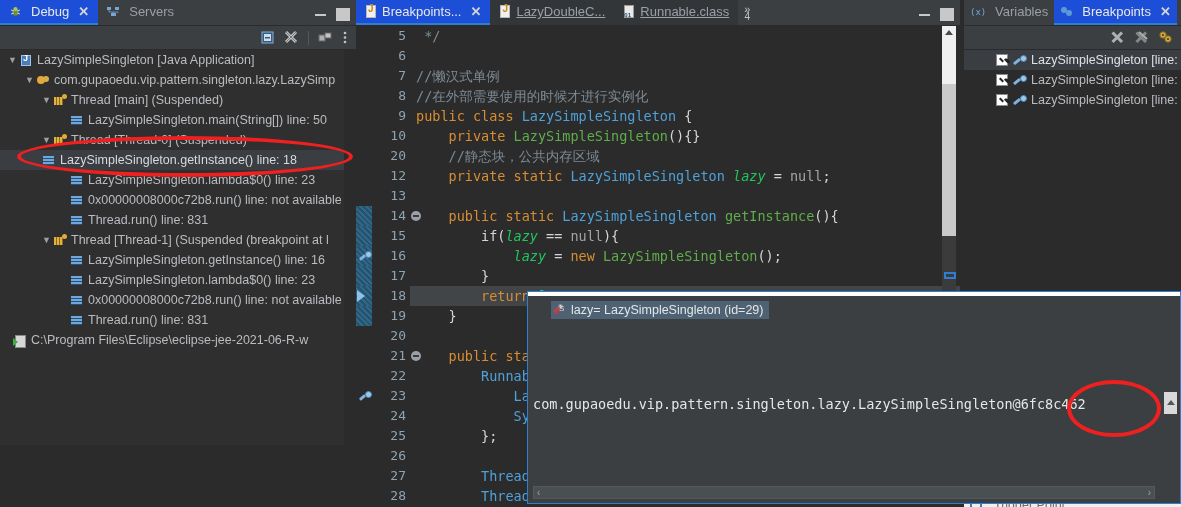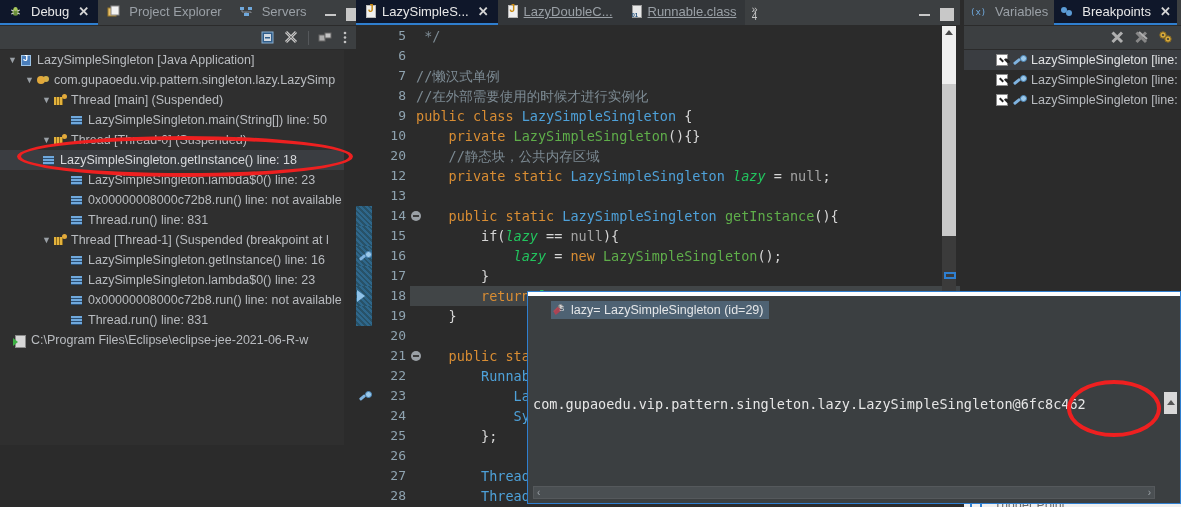--- a/index.html
+++ b/index.html
@@ -15,21 +15,21 @@
   .panel { position: absolute; background: #2f2f2f; }
   .tabbar {
     height: 26px; background: #3c3f41; display: flex; align-items: stretch;
     border-bottom: 1px solid #2b2b2b;
   }
   .tab {
     display: flex; align-items: center; gap: 5px;
     padding: 0 9px; font-size: 13px; color: #9aa0a6; white-space: nowrap;
     border-bottom: 2px solid transparent;
   }
-  .tab.active { background: #0f172a; color: #e8e8e8; border-bottom: 2px solid #2f7fd0; }
+  .tab.active { background: #1d4ed8; color: #e8e8e8; border-bottom: 2px solid #2f7fd0; }
   .tab .x { font-size: 13px; font-weight: bold; color: #d6d6d6; margin-left: 4px; }
   .tab.inactive-bg { background: #333639; text-decoration: underline; }
 
   .winbtns { margin-left: auto; display: flex; align-items: center; gap: 10px; padding: 0 9px; }
   .wb { width: 11px; height: 11px; position: relative; }
   .wb.min::after { content:""; position:absolute; left:0; bottom:2px; width:11px; height:2px; background:#c8c8c8; }
   .wb.max::after { content:""; position:absolute; left:0; top:1px; width:10px; height:9px; border:2px solid #c8c8c8; background:#c8c8c8; }
 
   .toolrow { height: 24px; background: #3c3f41; display:flex; align-items:center; justify-content:flex-end;
              gap: 9px; padding: 0 8px; border-bottom: 1px solid #2b2b2b; }
@@ -175,29 +175,20 @@
               <circle cx="6.5" cy="4" r="2" fill="#a8c85e"></circle>
               <path d="M2 5 L5 6 M11 5 L8 6 M2 9 L5 8 M11 9 L8 8" stroke="#c9c9c9" stroke-width="1"></path>
             </svg>
         </span>
         <span>Debug</span>
         <span class="x">✕</span>
       </div>
       <div class="tab">
         <span class="ico" style="width:13px">
           <svg width="13" height="13" viewBox="0 0 13 13">
-              <rect x="1" y="3" width="8" height="8" fill="#e8c06a" stroke="#9a7a2a"></rect>
-              <rect x="4" y="1" width="8" height="9" fill="#f2f2f2" stroke="#8a8a8a"></rect>
-            </svg>
-        </span>
-        <span>Project Explorer</span>
-      </div>
-      <div class="tab">
-        <span class="ico" style="width:13px">
-          <svg width="13" height="13" viewBox="0 0 13 13">
               <rect x="0" y="2" width="4" height="3" fill="#6fa8dc"></rect>
               <rect x="8" y="2" width="4" height="3" fill="#6fa8dc"></rect>
               <rect x="4" y="8" width="5" height="3" fill="#6fa8dc"></rect>
               <path d="M2 5 v2 h9 v1 M6 7 v1" stroke="#9aa0a6" stroke-width="0.8" fill="none"></path>
             </svg>
         </span>
         <span>Servers</span>
       </div>
       <div class="winbtns">
         <span class="wb min"></span>
@@ -311,21 +302,21 @@
           <span class="ico file"></span>
           <span>C:\Program Files\Eclipse\eclipse-jee-2021-06-R-w</span>
         </div>
       </div>
   </div>
 
   <div class="panel" id="editor">
     <div class="tabbar" id="edTabs">
       <div class="tab active">
         <span class="ficon jsrc"></span>
-        <span>LazySimpleS...</span>
+        <span>Breakpoints...</span>
         <span class="x">✕</span>
       </div>
       <div class="tab inactive-bg">
         <span class="ficon jsrc"></span>
         <span>LazyDoubleC...</span>
       </div>
       <div class="tab inactive-bg">
         <span class="ficon jcls"></span>
         <span>Runnable.class</span>
       </div>

